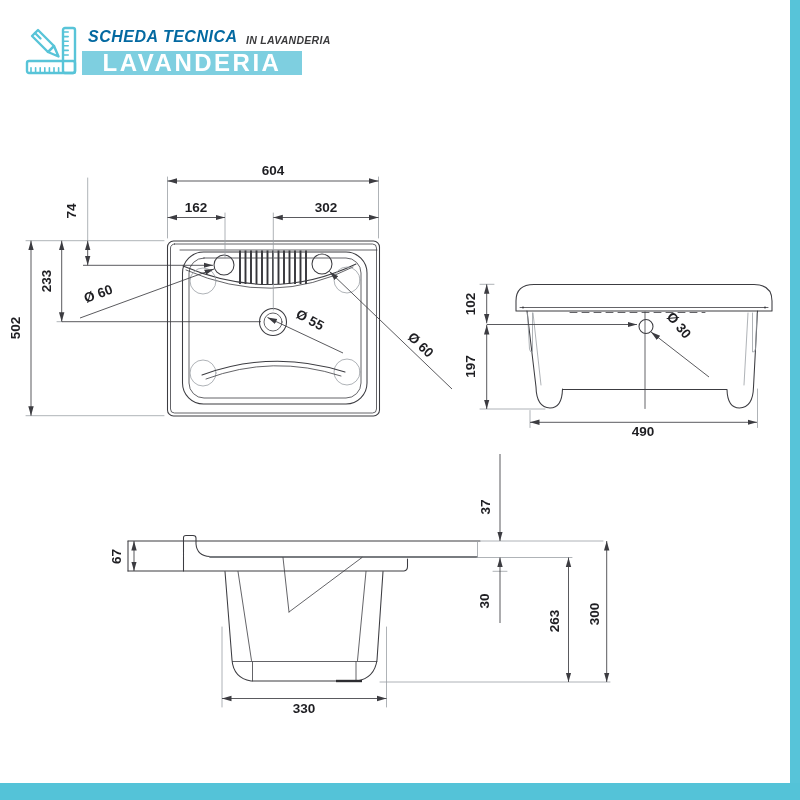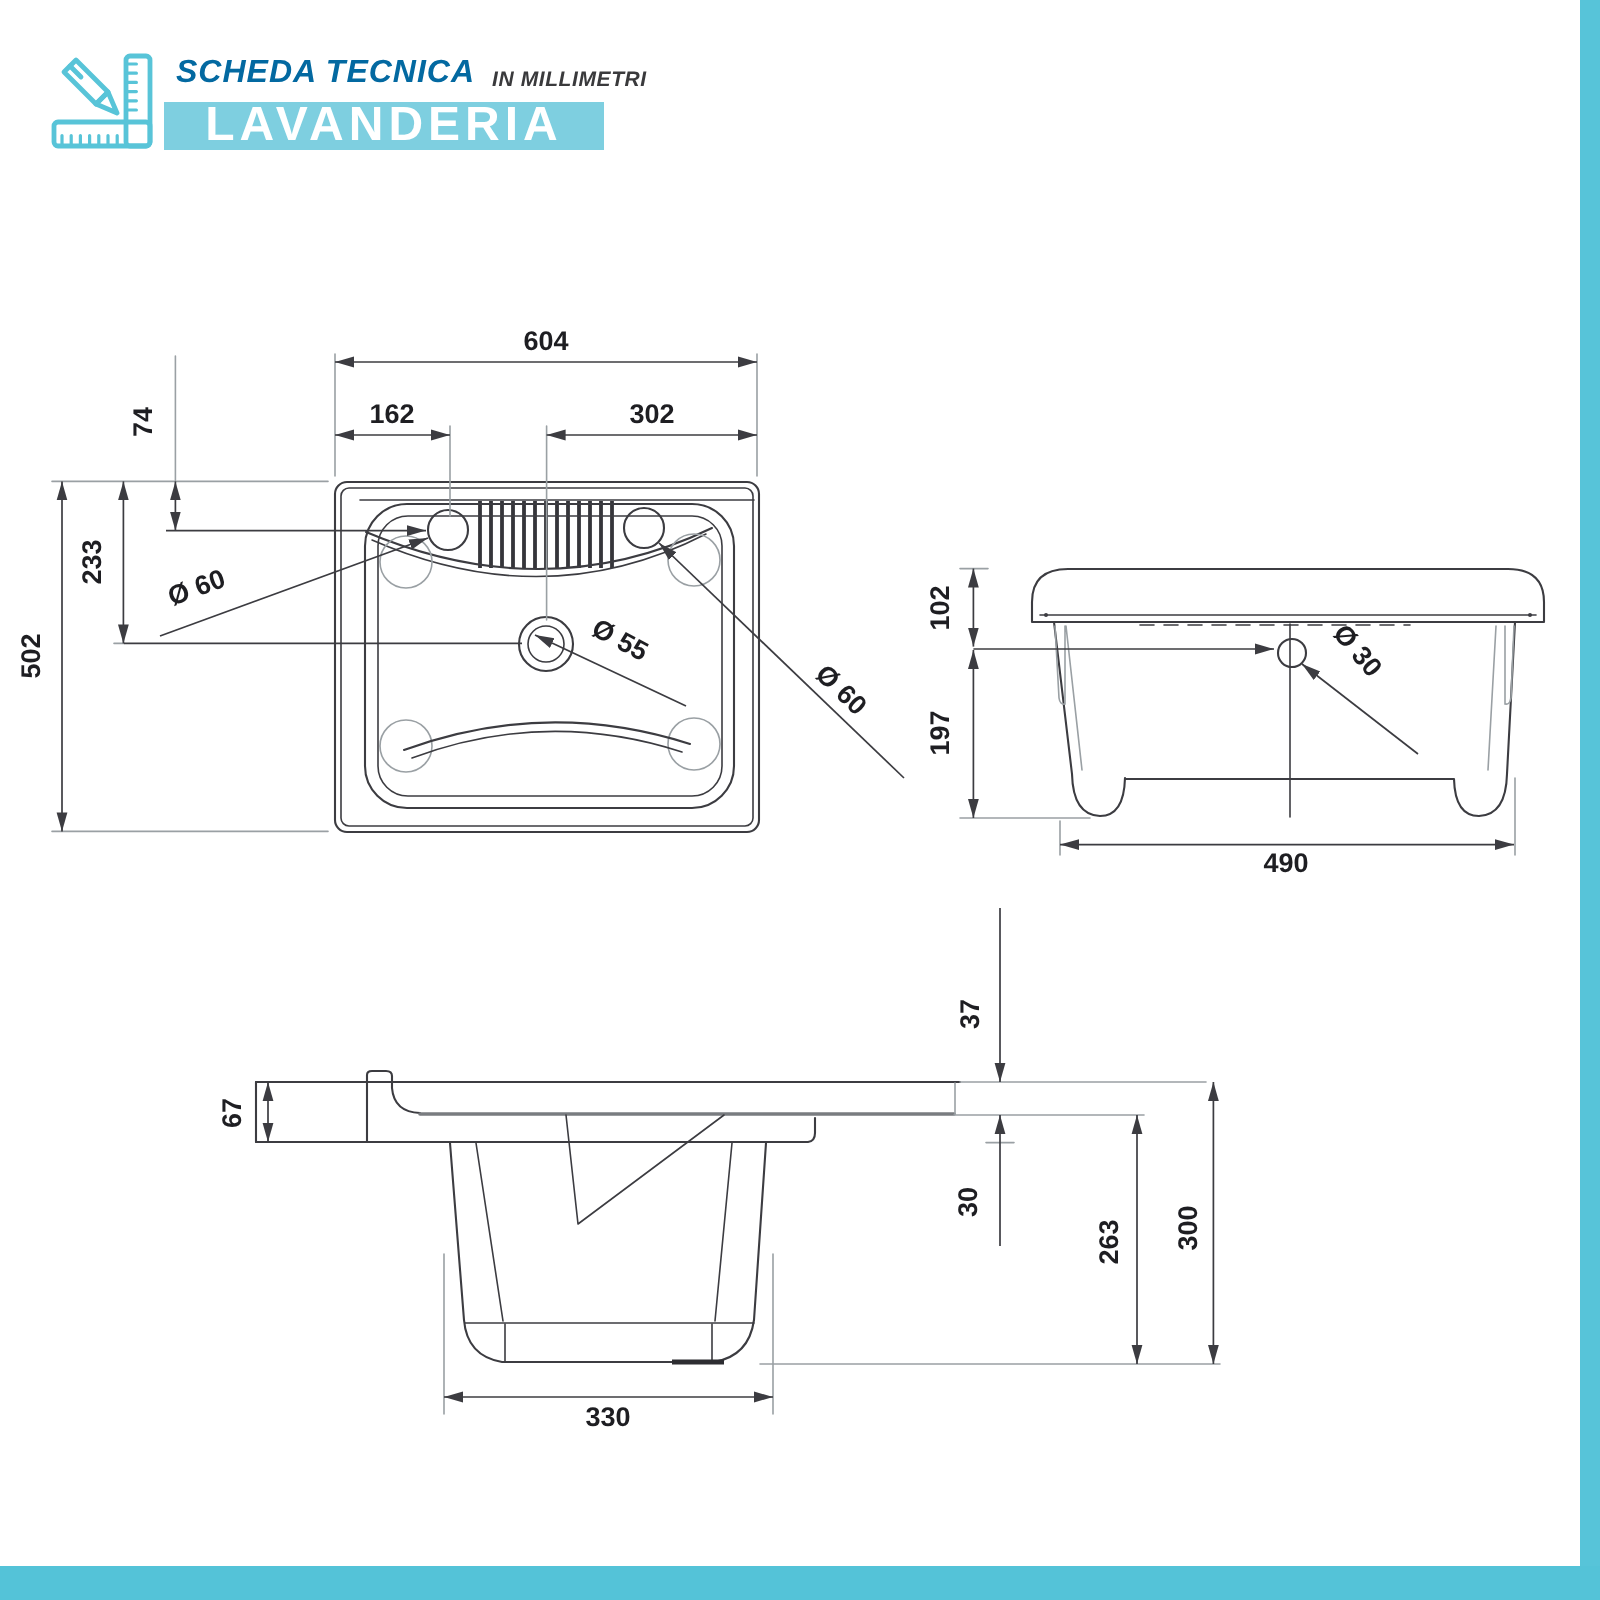--- a/index.html
+++ b/index.html
@@ -47,21 +47,21 @@
     <path d="M24,27 L30,21 L34.5,31.5 Z"></path>
     <path d="M11,8 L16.5,13.5"></path>
     <rect x="39" y="3" width="12" height="45" rx="2"></rect>
     <rect x="3" y="36" width="48" height="12" rx="2"></rect>
     <path stroke-width="1.6" d="M7,48V42.8 M11.6,48V42.8 M16.2,48V42.8 M20.8,48V42.8 M25.4,48V42.8 M30,48V42.8 M34.6,48V42.8"></path>
     <path stroke-width="1.6" d="M39,7H44.2 M39,11.6H44.2 M39,16.2H44.2 M39,20.8H44.2 M39,25.4H44.2 M39,30H44.2"></path>
   </g>
 </svg>
 
 <div class="hdr-title">SCHEDA TECNICA</div>
-<div class="hdr-units">IN MILLIMETRI</div>
+<div class="hdr-units">IN LAVANDERIA</div>
 <div class="hdr-banner" style="background:#7ecfe0;">LAVANDERIA</div>
 
 <div class="strip-right" style="background:#57c4d9;"></div>
 <div class="strip-bottom" style="background:#54c3d8;"></div>
 
 <svg class="sheet" width="800" height="800" viewBox="0 0 800 800">
   <defs>
     <marker id="ae" markerWidth="11" markerHeight="8" refX="9.5" refY="3.5" orient="auto-start-reverse" markerUnits="userSpaceOnUse">
       <path d="M0,0.8 L9.5,3.5 L0,6.2 Z" fill="#3c3c41"></path>
     </marker>

